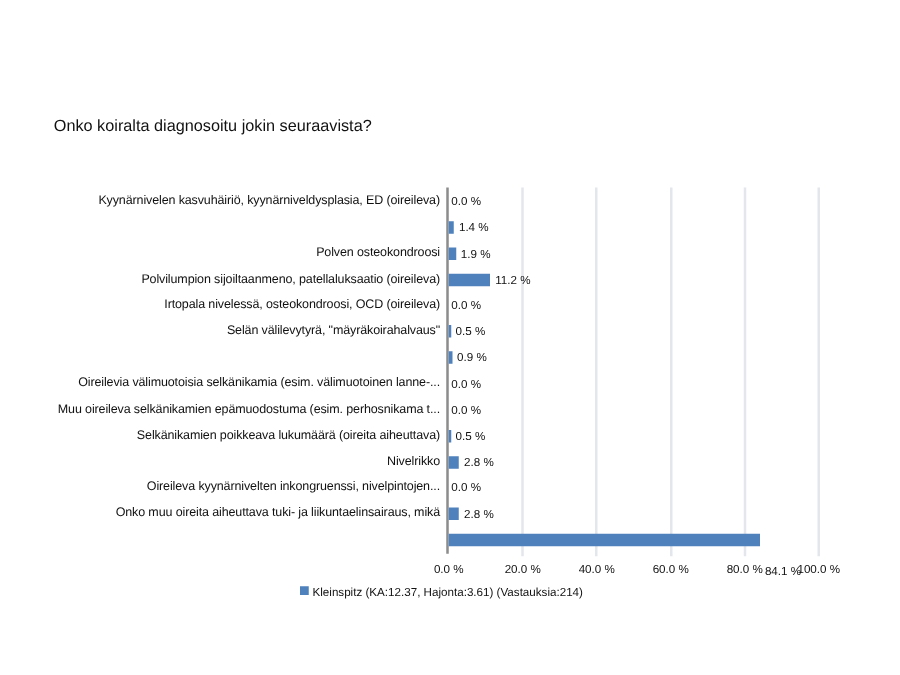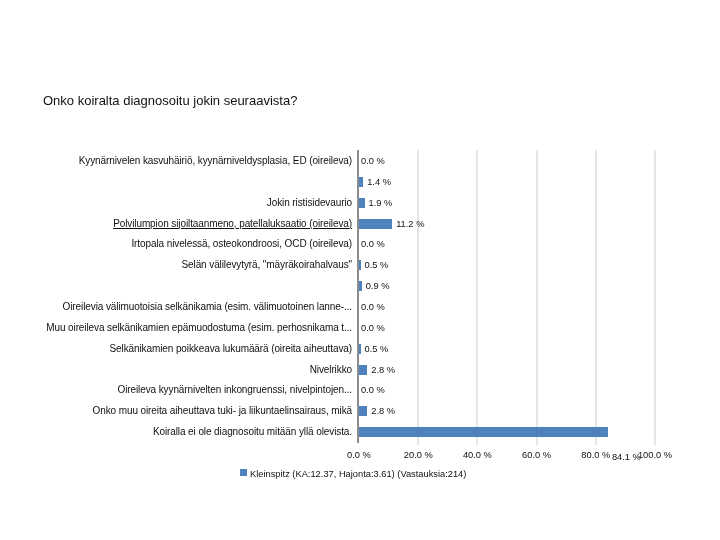--- a/index.html
+++ b/index.html
@@ -32,24 +32,24 @@
     <div class="grid" style="left: 417.2px;"></div>
     <div class="grid" style="left: 476.4px;"></div>
     <div class="grid" style="left: 535.6px;"></div>
     <div class="grid" style="left: 594.8px;"></div>
     <div class="grid" style="left: 654px;"></div>
     <div class="axis"></div>
     <div class="row-label" style="top: 155px;">Kyynärnivelen kasvuhäiriö, kyynärniveldysplasia, ED (oireileva)</div>
     <div class="val" style="left: 361px; top: 155px;">0.0 %</div>
     <div class="bar" style="left: 359px; top: 176.85px; width: 4.144px; background: rgb(79, 129, 189);"></div>
     <div class="val" style="left: 367.144px; top: 175.85px;">1.4 %</div>
-    <div class="row-label" style="top: 196.7px;">Jokin ristisidevaurio</div>
+    <div class="row-label" style="top: 196.7px;">Polven osteokondroosi</div>
     <div class="bar" style="left: 359px; top: 197.7px; width: 5.624px; background: rgb(79, 129, 189);"></div>
     <div class="val" style="left: 368.624px; top: 196.7px;">1.9 %</div>
-    <div class="row-label" style="top: 217.55px; text-decoration: underline;">Polvilumpion sijoiltaanmeno, patellaluksaatio (oireileva)</div>
+    <div class="row-label" style="top: 217.55px;">Polvilumpion sijoiltaanmeno, patellaluksaatio (oireileva)</div>
     <div class="bar" style="left: 359px; top: 218.55px; width: 33.152px; background: rgb(79, 129, 189);"></div>
     <div class="val" style="left: 396.152px; top: 217.55px;">11.2 %</div>
     <div class="row-label" style="top: 238.4px;">Irtopala nivelessä, osteokondroosi, OCD (oireileva)</div>
     <div class="val" style="left: 361px; top: 238.4px;">0.0 %</div>
     <div class="row-label" style="top: 259.25px;">Selän välilevytyrä, "mäyräkoirahalvaus"</div>
     <div class="bar" style="left: 359px; top: 260.25px; width: 2px; background: rgb(79, 129, 189);"></div>
     <div class="val" style="left: 364.48px; top: 259.25px;">0.5 %</div>
     <div class="bar" style="left: 359px; top: 281.1px; width: 2.664px; background: rgb(79, 129, 189);"></div>
     <div class="val" style="left: 365.664px; top: 280.1px;">0.9 %</div>
     <div class="row-label" style="top: 300.95px;">Oireilevia välimuotoisia selkänikamia (esim. välimuotoinen lanne-...</div>
@@ -60,21 +60,20 @@
     <div class="bar" style="left: 359px; top: 343.65px; width: 2px; background: rgb(79, 129, 189);"></div>
     <div class="val" style="left: 364.48px; top: 342.65px;">0.5 %</div>
     <div class="row-label" style="top: 363.5px;">Nivelrikko</div>
     <div class="bar" style="left: 359px; top: 364.5px; width: 8.288px; background: rgb(79, 129, 189);"></div>
     <div class="val" style="left: 371.288px; top: 363.5px;">2.8 %</div>
     <div class="row-label" style="top: 384.35px;">Oireileva kyynärnivelten inkongruenssi, nivelpintojen...</div>
     <div class="val" style="left: 361px; top: 384.35px;">0.0 %</div>
     <div class="row-label" style="top: 405.2px;">Onko muu oireita aiheuttava tuki- ja liikuntaelinsairaus, mikä</div>
     <div class="bar" style="left: 359px; top: 406.2px; width: 8.288px; background: rgb(79, 129, 189);"></div>
     <div class="val" style="left: 371.288px; top: 405.2px;">2.8 %</div>
-    <div class="row-label" style="top: 426.05px;">Koiralla ei ole diagnosoitu mitään yllä olevista.</div>
     <div class="bar" style="left: 359px; top: 427.05px; width: 248.936px; background: rgb(79, 129, 189);"></div>
     <div class="val" style="left: 611.936px; top: 451px;">84.1 %</div>
     <div class="tick" style="left: 359px;">0.0 %</div>
     <div class="tick" style="left: 418.2px;">20.0 %</div>
     <div class="tick" style="left: 477.4px;">40.0 %</div>
     <div class="tick" style="left: 536.6px;">60.0 %</div>
     <div class="tick" style="left: 595.8px;">80.0 %</div>
     <div class="tick" style="left: 655px;">100.0 %</div>
     <div class="legend">
       <span class="legend-swatch" style="background: rgb(79, 129, 189);"></span>

